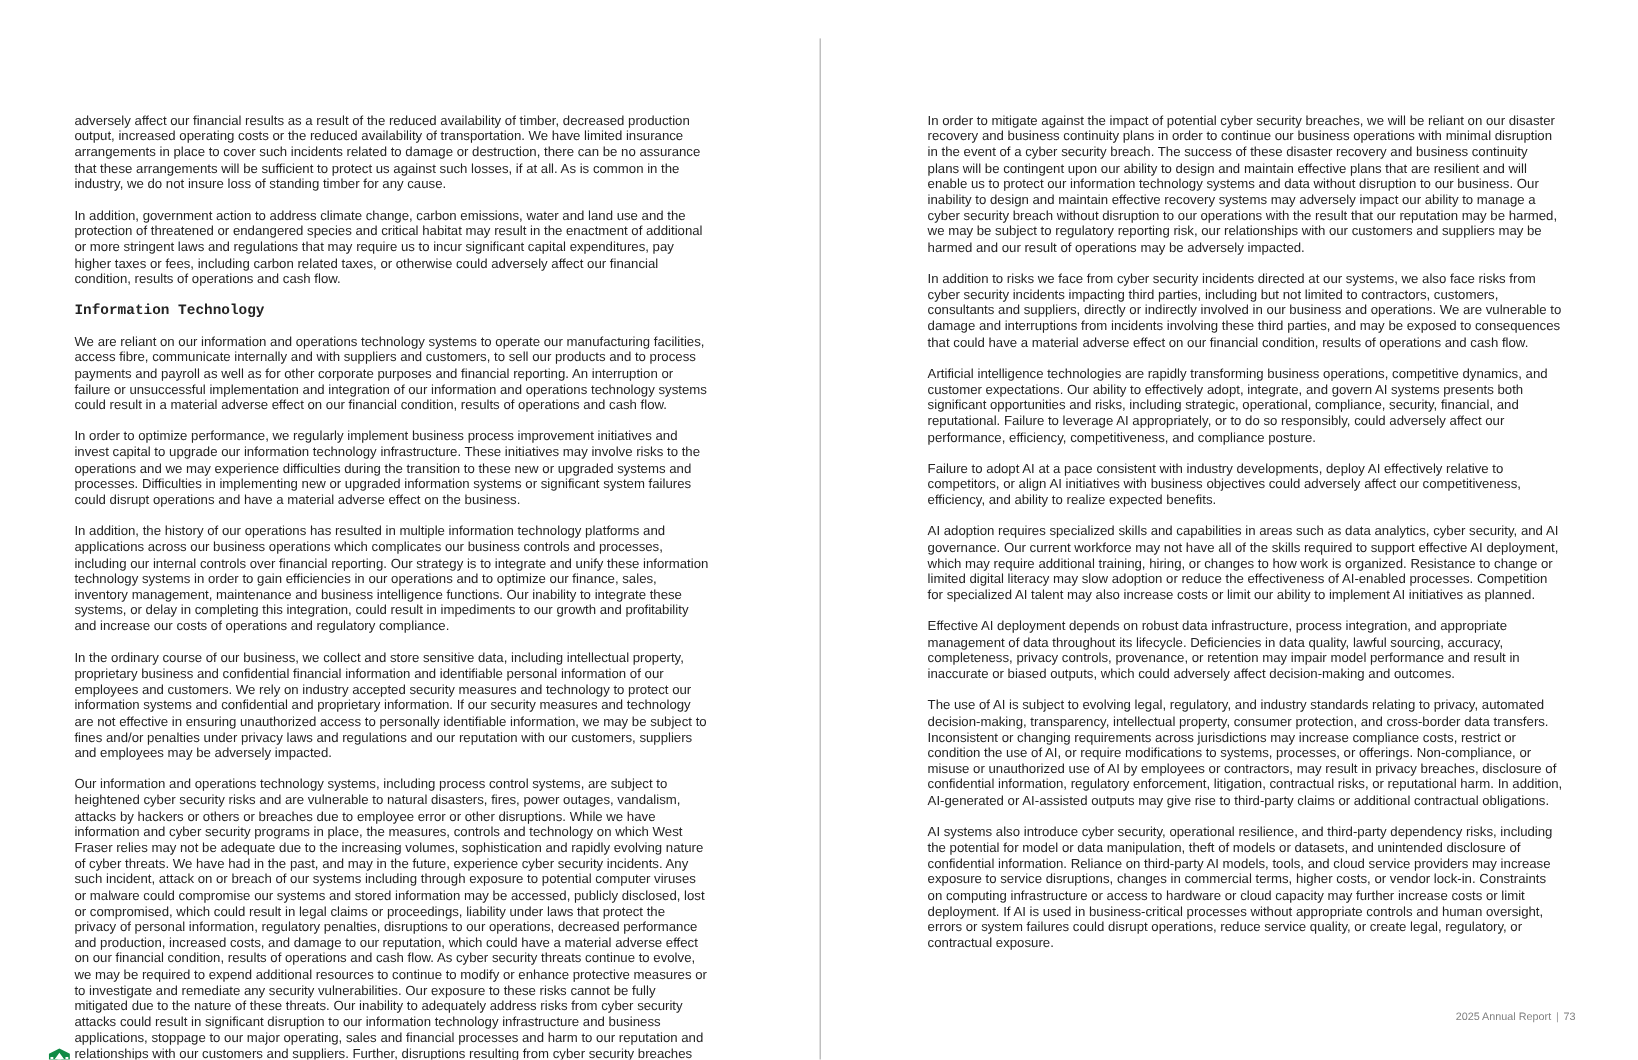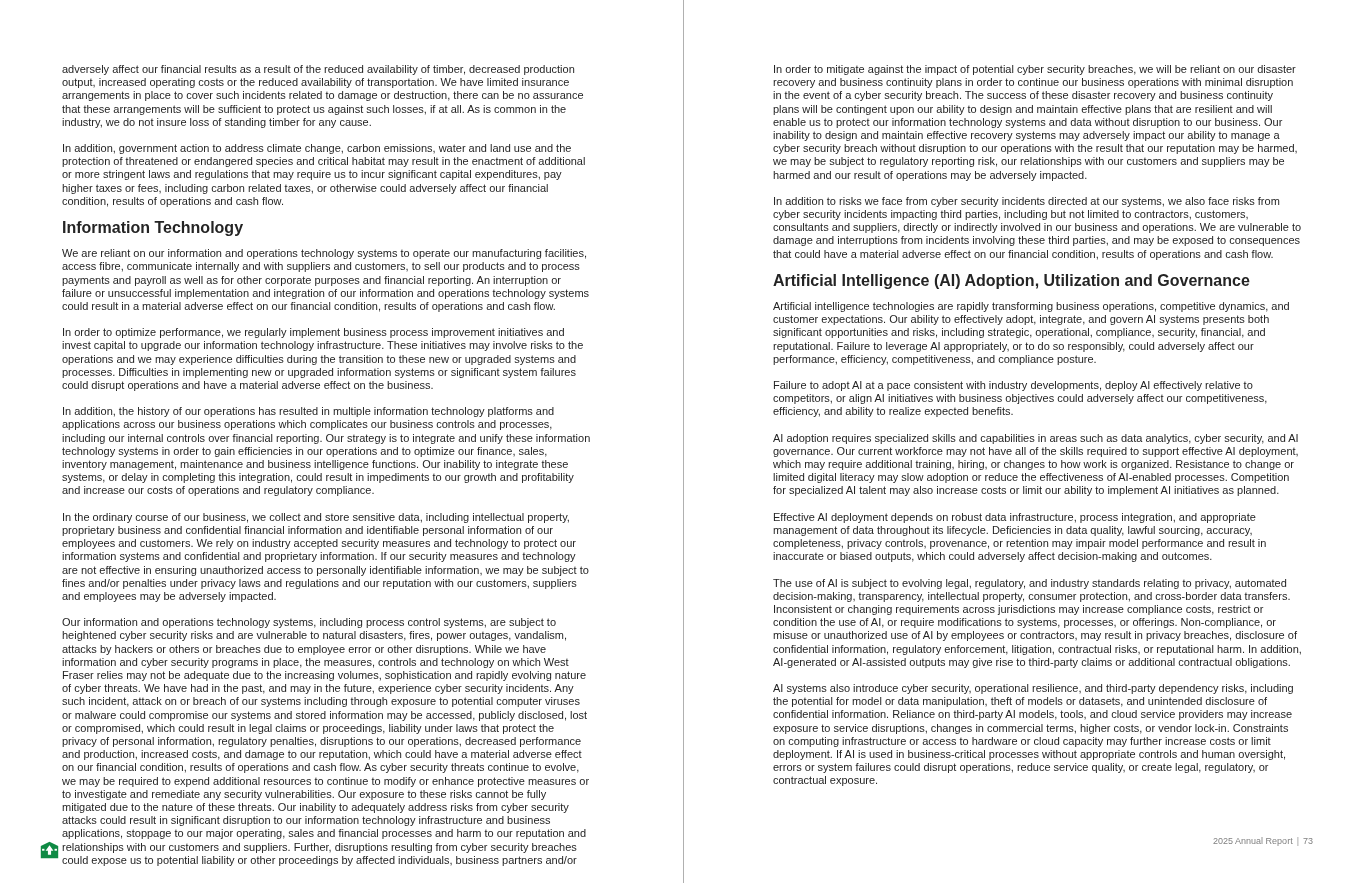--- a/index.html
+++ b/index.html
@@ -3,46 +3,46 @@
 <meta charset="utf-8">
 <style>
   * { margin: 0; padding: 0; box-sizing: border-box; }
   html, body {
     width: 1365px; height: 883px;
     background: #ffffff;
     font-family: "Liberation Sans", sans-serif;
     overflow: hidden;
     position: relative;
   }
-  .spread { position: absolute; inset: 0; }
+  .spread { position: absolute; inset: 0; margin-top: 32px; }
   .page-divider {
     position: absolute; left: 683px; top: 0;
     width: 1px; height: 883px;
     background: #b0b0b0;
   }
   .text-col {
     position: absolute; top: 63px; width: 529px;
     font-size: 11px; line-height: 13.2px;
     color: #242424;
     text-align: left;
   }
   .col-left  { left: 62px; }
   .col-right { left: 773px; }
   .para { margin: 0 0 13px 0; font-weight: normal; }
   .heading {
     margin: 0 0 13px 0;
-    font-size: 16px; line-height: 13.2px;
-    font-weight: bold; color: #242424;
+    font-size: 12px; line-height: 13.2px;
+    font-weight: bold; color: #242424; font-family: Liberation Mono, monospace;
   }
   .footer-logo {
     position: absolute; left: 40px; top: 841px;
     width: 19px; height: 18px;
   }
   .footer-text {
-    position: absolute; top: 836px; right: 52px;
+    position: absolute; top: 810px; right: 52px;
     font-size: 9px; line-height: 11px;
     color: #808080;
     white-space: nowrap;
   }
   .footer-text .sep { color: #9a9a9a; padding: 0 4px; }
 </style>
 </head>
 <body>
 
 <div class="spread">
@@ -56,21 +56,20 @@
     <p class="para">In addition, the history of our operations has resulted in multiple information technology platforms and applications across our business operations which complicates our business controls and processes, including our internal controls over financial reporting. Our strategy is to integrate and unify these information technology systems in order to gain efficiencies in our operations and to optimize our finance, sales, inventory management, maintenance and business intelligence functions. Our inability to integrate these systems, or delay in completing this integration, could result in impediments to our growth and profitability and increase our costs of operations and regulatory compliance.</p>
     <p class="para">In the ordinary course of our business, we collect and store sensitive data, including intellectual property, proprietary business and confidential financial information and identifiable personal information of our employees and customers. We rely on industry accepted security measures and technology to protect our information systems and confidential and proprietary information. If our security measures and technology are not effective in ensuring unauthorized access to personally identifiable information, we may be subject to fines and/or penalties under privacy laws and regulations and our reputation with our customers, suppliers and employees may be adversely impacted.</p>
     <p class="para">Our information and operations technology systems, including process control systems, are subject to heightened cyber security risks and are vulnerable to natural disasters, fires, power outages, vandalism, attacks by hackers or others or breaches due to employee error or other disruptions. While we have information and cyber security programs in place, the measures, controls and technology on which West Fraser relies may not be adequate due to the increasing volumes, sophistication and rapidly evolving nature of cyber threats. We have had in the past, and may in the future, experience cyber security incidents. Any such incident, attack on or breach of our systems including through exposure to potential computer viruses or malware could compromise our systems and stored information may be accessed, publicly disclosed, lost or compromised, which could result in legal claims or proceedings, liability under laws that protect the privacy of personal information, regulatory penalties, disruptions to our operations, decreased performance and production, increased costs, and damage to our reputation, which could have a material adverse effect on our financial condition, results of operations and cash flow. As cyber security threats continue to evolve, we may be required to expend additional resources to continue to modify or enhance protective measures or to investigate and remediate any security vulnerabilities. Our exposure to these risks cannot be fully mitigated due to the nature of these threats. Our inability to adequately address risks from cyber security attacks could result in significant disruption to our information technology infrastructure and business applications, stoppage to our major operating, sales and financial processes and harm to our reputation and relationships with our customers and suppliers. Further, disruptions resulting from cyber security breaches could expose us to potential liability or other proceedings by affected individuals, business partners and/or</p>
   </div>
 
   <div class="page-divider"></div>
 
   <div class="text-col col-right">
     <p class="para">In order to mitigate against the impact of potential cyber security breaches, we will be reliant on our disaster recovery and business continuity plans in order to continue our business operations with minimal disruption in the event of a cyber security breach. The success of these disaster recovery and business continuity plans will be contingent upon our ability to design and maintain effective plans that are resilient and will enable us to protect our information technology systems and data without disruption to our business. Our inability to design and maintain effective recovery systems may adversely impact our ability to manage a cyber security breach without disruption to our operations with the result that our reputation may be harmed, we may be subject to regulatory reporting risk, our relationships with our customers and suppliers may be harmed and our result of operations may be adversely impacted.</p>
     <p class="para">In addition to risks we face from cyber security incidents directed at our systems, we also face risks from cyber security incidents impacting third parties, including but not limited to contractors, customers, consultants and suppliers, directly or indirectly involved in our business and operations. We are vulnerable to damage and interruptions from incidents involving these third parties, and may be exposed to consequences that could have a material adverse effect on our financial condition, results of operations and cash flow.</p>
-    <h3 class="heading">Artificial Intelligence (AI) Adoption, Utilization and Governance</h3>
     <p class="para">Artificial intelligence technologies are rapidly transforming business operations, competitive dynamics, and customer expectations. Our ability to effectively adopt, integrate, and govern AI systems presents both significant opportunities and risks, including strategic, operational, compliance, security, financial, and reputational. Failure to leverage AI appropriately, or to do so responsibly, could adversely affect our performance, efficiency, competitiveness, and compliance posture.</p>
     <p class="para">Failure to adopt AI at a pace consistent with industry developments, deploy AI effectively relative to competitors, or align AI initiatives with business objectives could adversely affect our competitiveness, efficiency, and ability to realize expected benefits.</p>
     <p class="para">AI adoption requires specialized skills and capabilities in areas such as data analytics, cyber security, and AI governance. Our current workforce may not have all of the skills required to support effective AI deployment, which may require additional training, hiring, or changes to how work is organized. Resistance to change or limited digital literacy may slow adoption or reduce the effectiveness of AI-enabled processes. Competition for specialized AI talent may also increase costs or limit our ability to implement AI initiatives as planned.</p>
     <p class="para">Effective AI deployment depends on robust data infrastructure, process integration, and appropriate management of data throughout its lifecycle. Deficiencies in data quality, lawful sourcing, accuracy, completeness, privacy controls, provenance, or retention may impair model performance and result in inaccurate or biased outputs, which could adversely affect decision-making and outcomes.</p>
     <p class="para">The use of AI is subject to evolving legal, regulatory, and industry standards relating to privacy, automated decision-making, transparency, intellectual property, consumer protection, and cross-border data transfers. Inconsistent or changing requirements across jurisdictions may increase compliance costs, restrict or condition the use of AI, or require modifications to systems, processes, or offerings. Non-compliance, or misuse or unauthorized use of AI by employees or contractors, may result in privacy breaches, disclosure of confidential information, regulatory enforcement, litigation, contractual risks, or reputational harm. In addition, AI-generated or AI-assisted outputs may give rise to third-party claims or additional contractual obligations.</p>
     <p class="para">AI systems also introduce cyber security, operational resilience, and third-party dependency risks, including the potential for model or data manipulation, theft of models or datasets, and unintended disclosure of confidential information. Reliance on third-party AI models, tools, and cloud service providers may increase exposure to service disruptions, changes in commercial terms, higher costs, or vendor lock-in. Constraints on computing infrastructure or access to hardware or cloud capacity may further increase costs or limit deployment. If AI is used in business-critical processes without appropriate controls and human oversight, errors or system failures could disrupt operations, reduce service quality, or create legal, regulatory, or contractual exposure.</p>
   </div>
 
   <div class="footer-logo">
     <svg width="19" height="18" viewBox="0 0 24 22" xmlns="http://www.w3.org/2000/svg">

